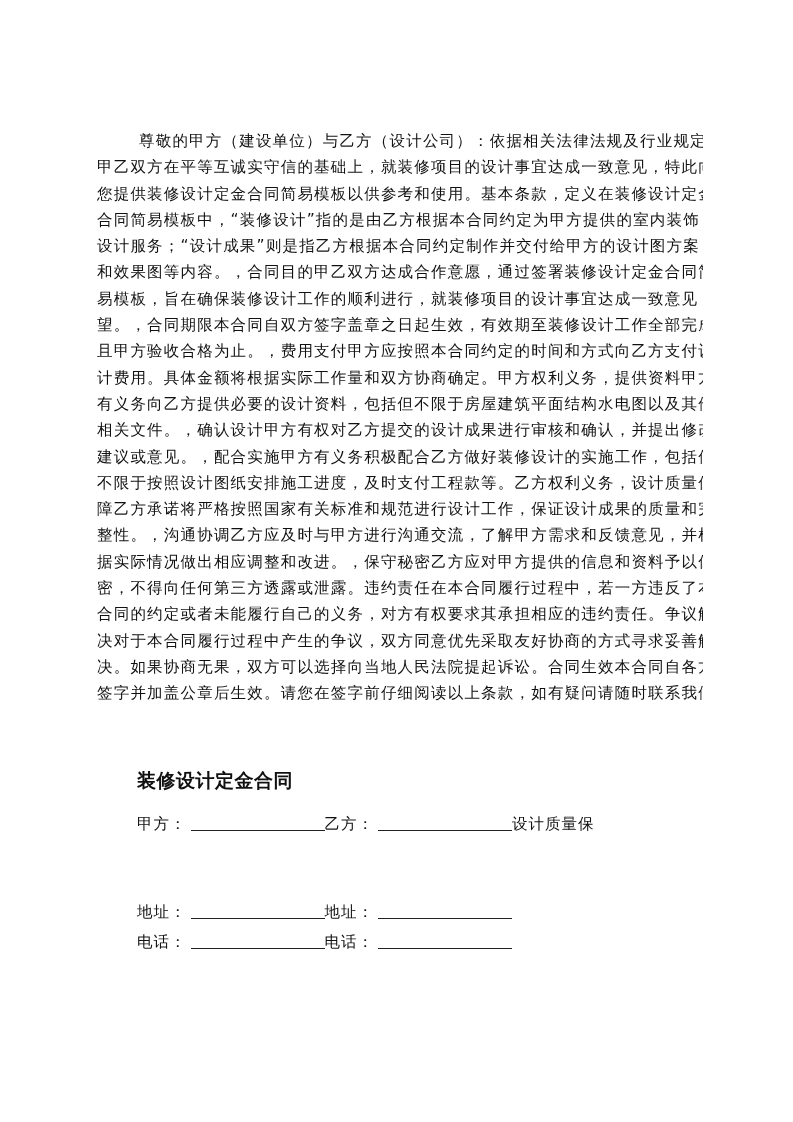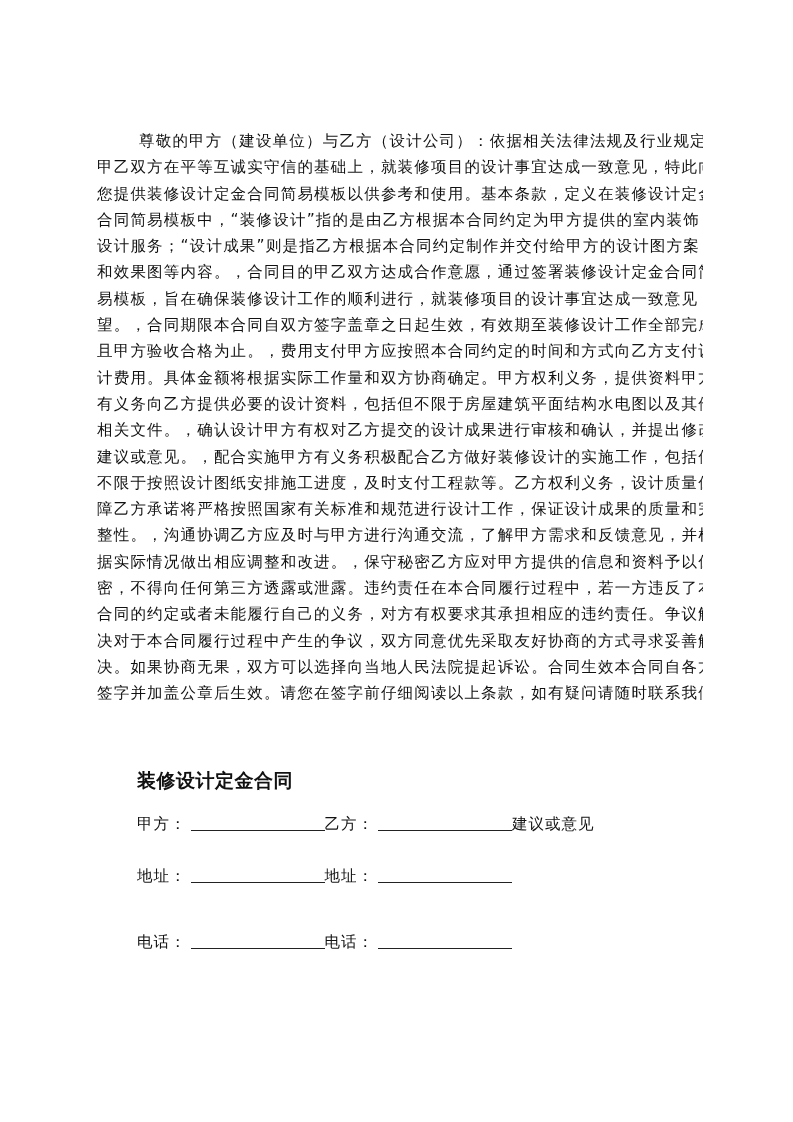--- a/index.html
+++ b/index.html
@@ -68,21 +68,21 @@
       margin-left: 4px;
       margin-right: 0px;
       vertical-align: baseline;
       position: relative;
       top: 2px;
     }
     .sig-suffix {
       letter-spacing: 1px;
     }
     .row-1 { top: 796px; margin-top: 16px; }
-    .row-2 { top: 864px; }
+    .row-2 { top: 900px; }
     .row-3 { top: 930px; text-align: right; }
   </style>
 </head>
 <body>
 
 <div class="page">
 
   <div class="body-text">
     <div class="line indent">尊敬的甲方（建设单位）与乙方（设计公司）：依据相关法律法规及行业规定，</div>
     <div class="line">甲乙双方在平等互诚实守信的基础上，就装修项目的设计事宜达成一致意见，特此向</div>
@@ -108,21 +108,21 @@
     <div class="line">签字并加盖公章后生效。请您在签字前仔细阅读以上条款，如有疑问请随时联系我们</div>
   </div>
 
   <div class="title">装修设计定金合同</div>
 
   <div class="sig-row row-1">
     <span class="sig-label">甲方：</span>
     <span class="blank"></span>
     <span class="sig-label">乙方：</span>
     <span class="blank"></span>
-    <span class="sig-suffix">建议或意见</span>
+    <span class="sig-suffix">设计质量保</span>
   </div>
 
   <div class="sig-row row-2">
     <span class="sig-label">地址：</span>
     <span class="blank"></span>
     <span class="sig-label">地址：</span>
     <span class="blank"></span>
   </div>
 
   <div class="sig-row row-3">

